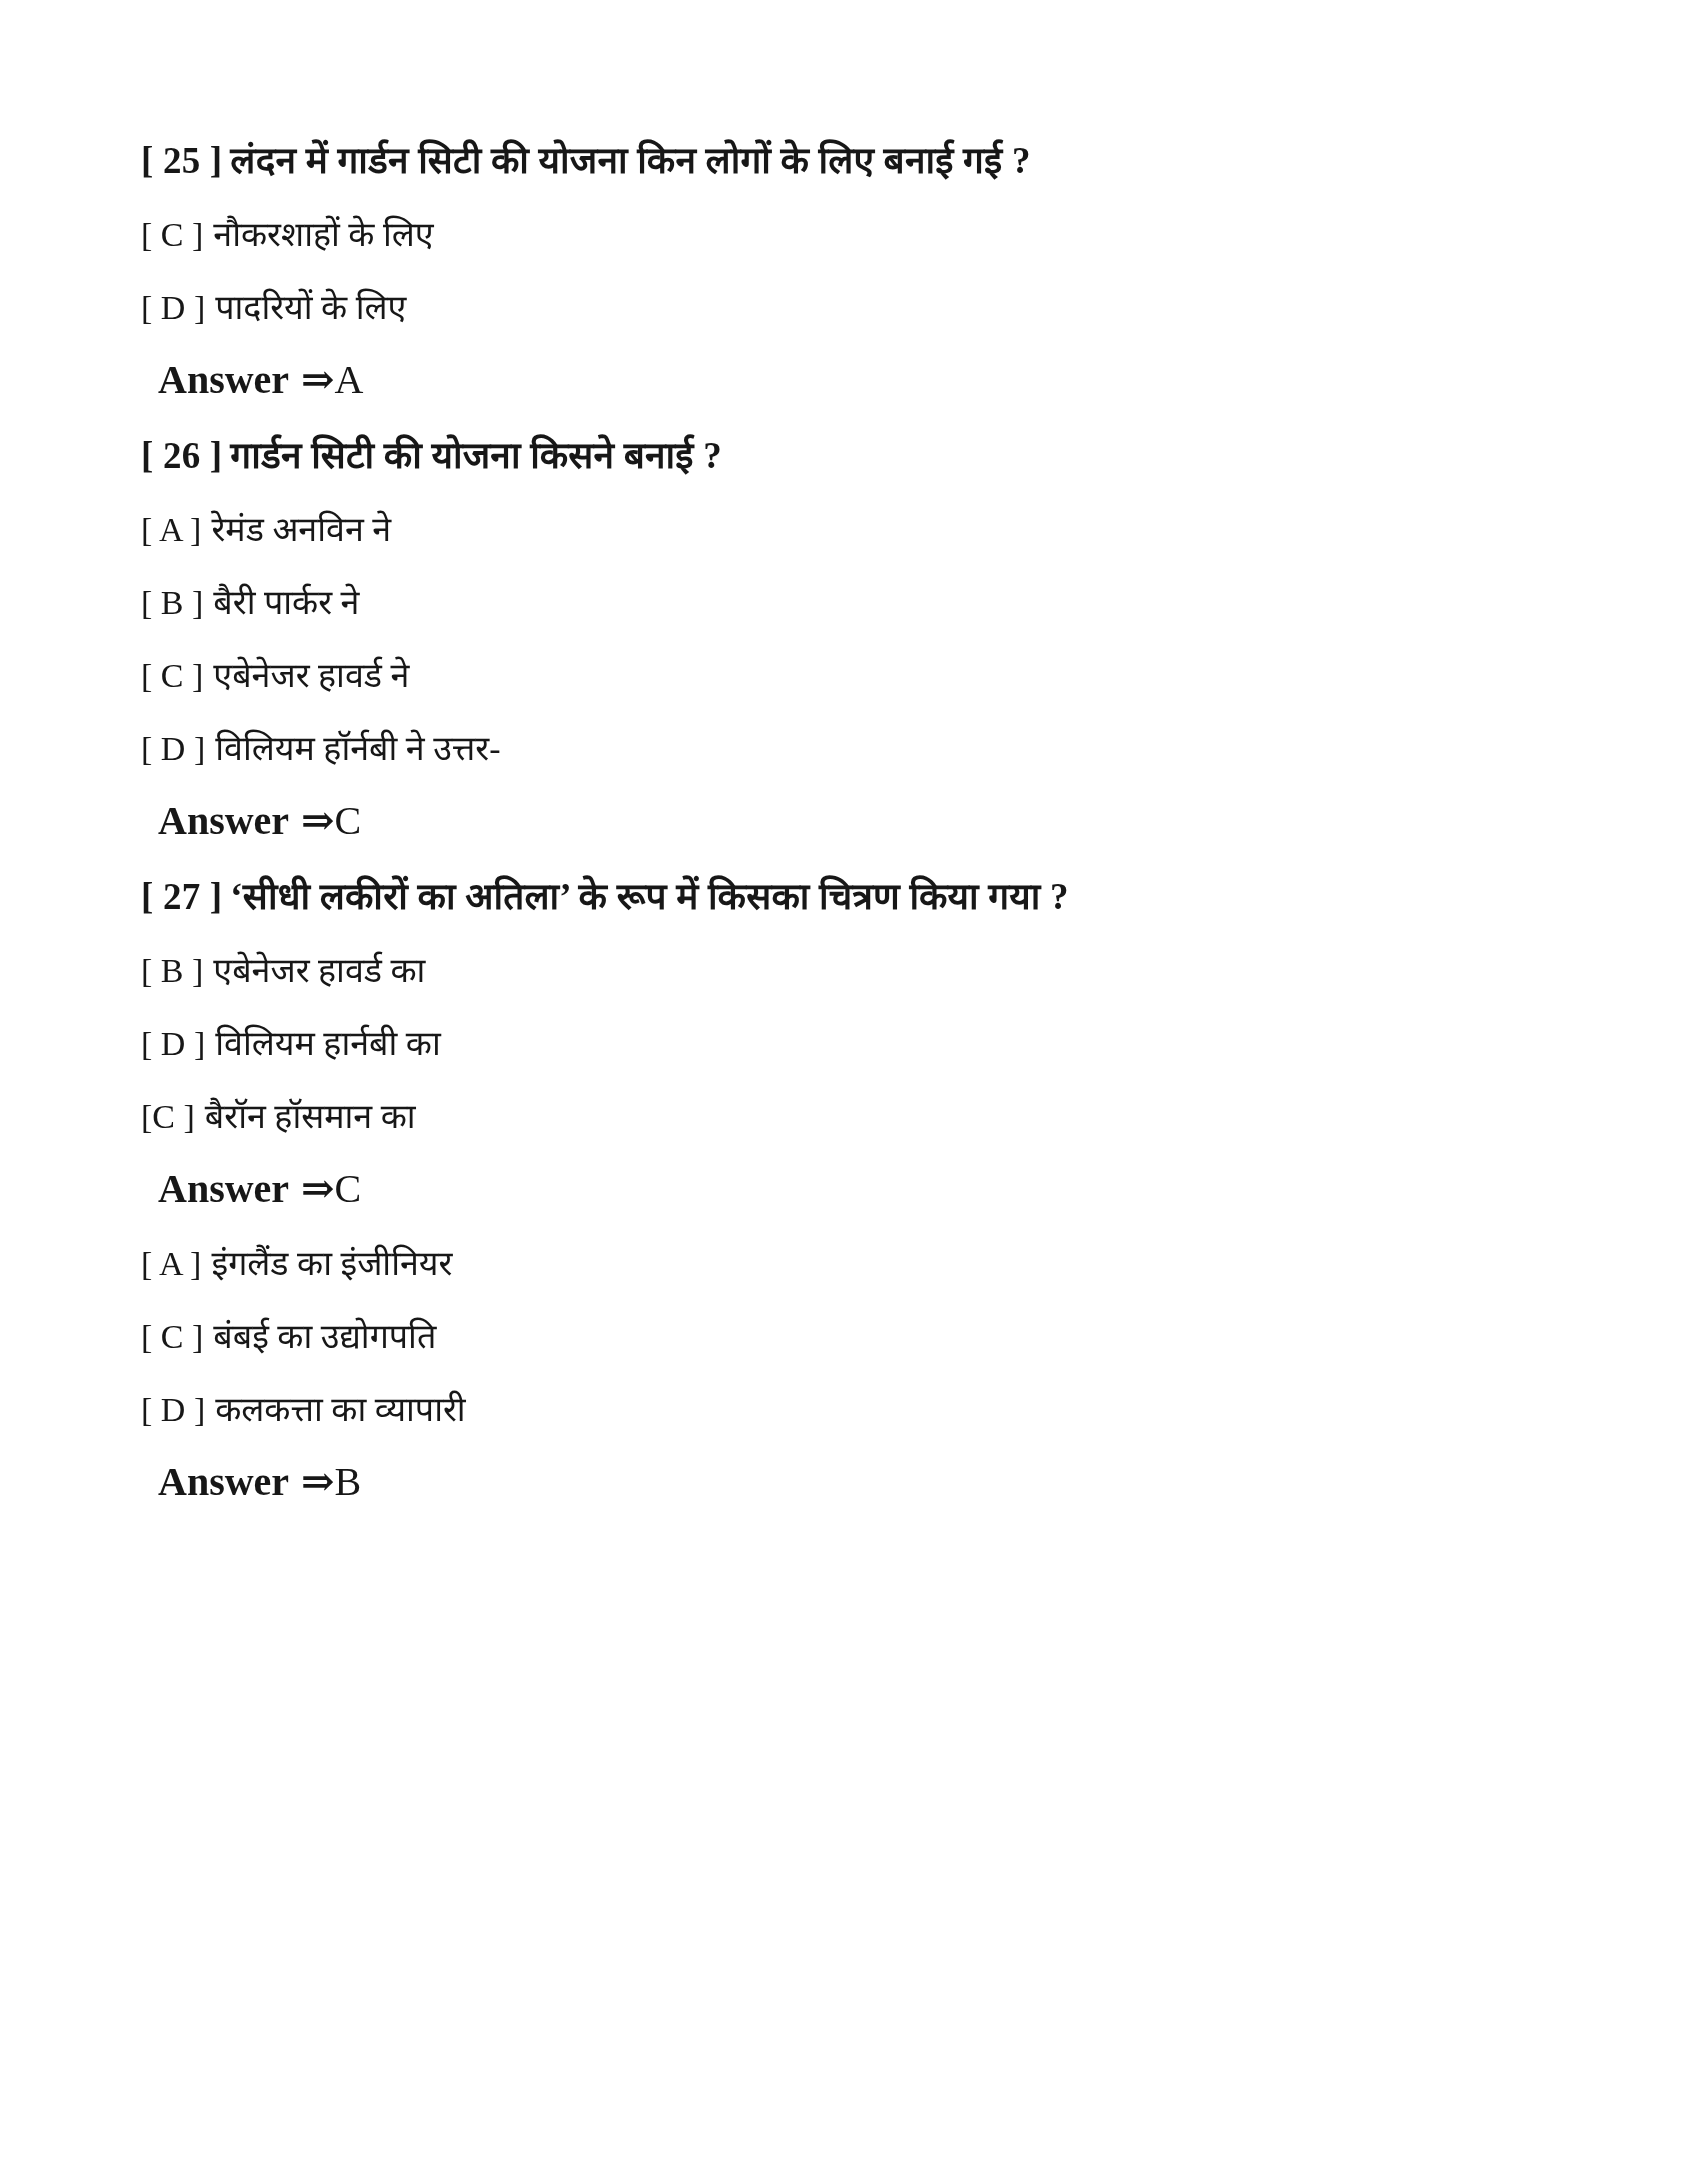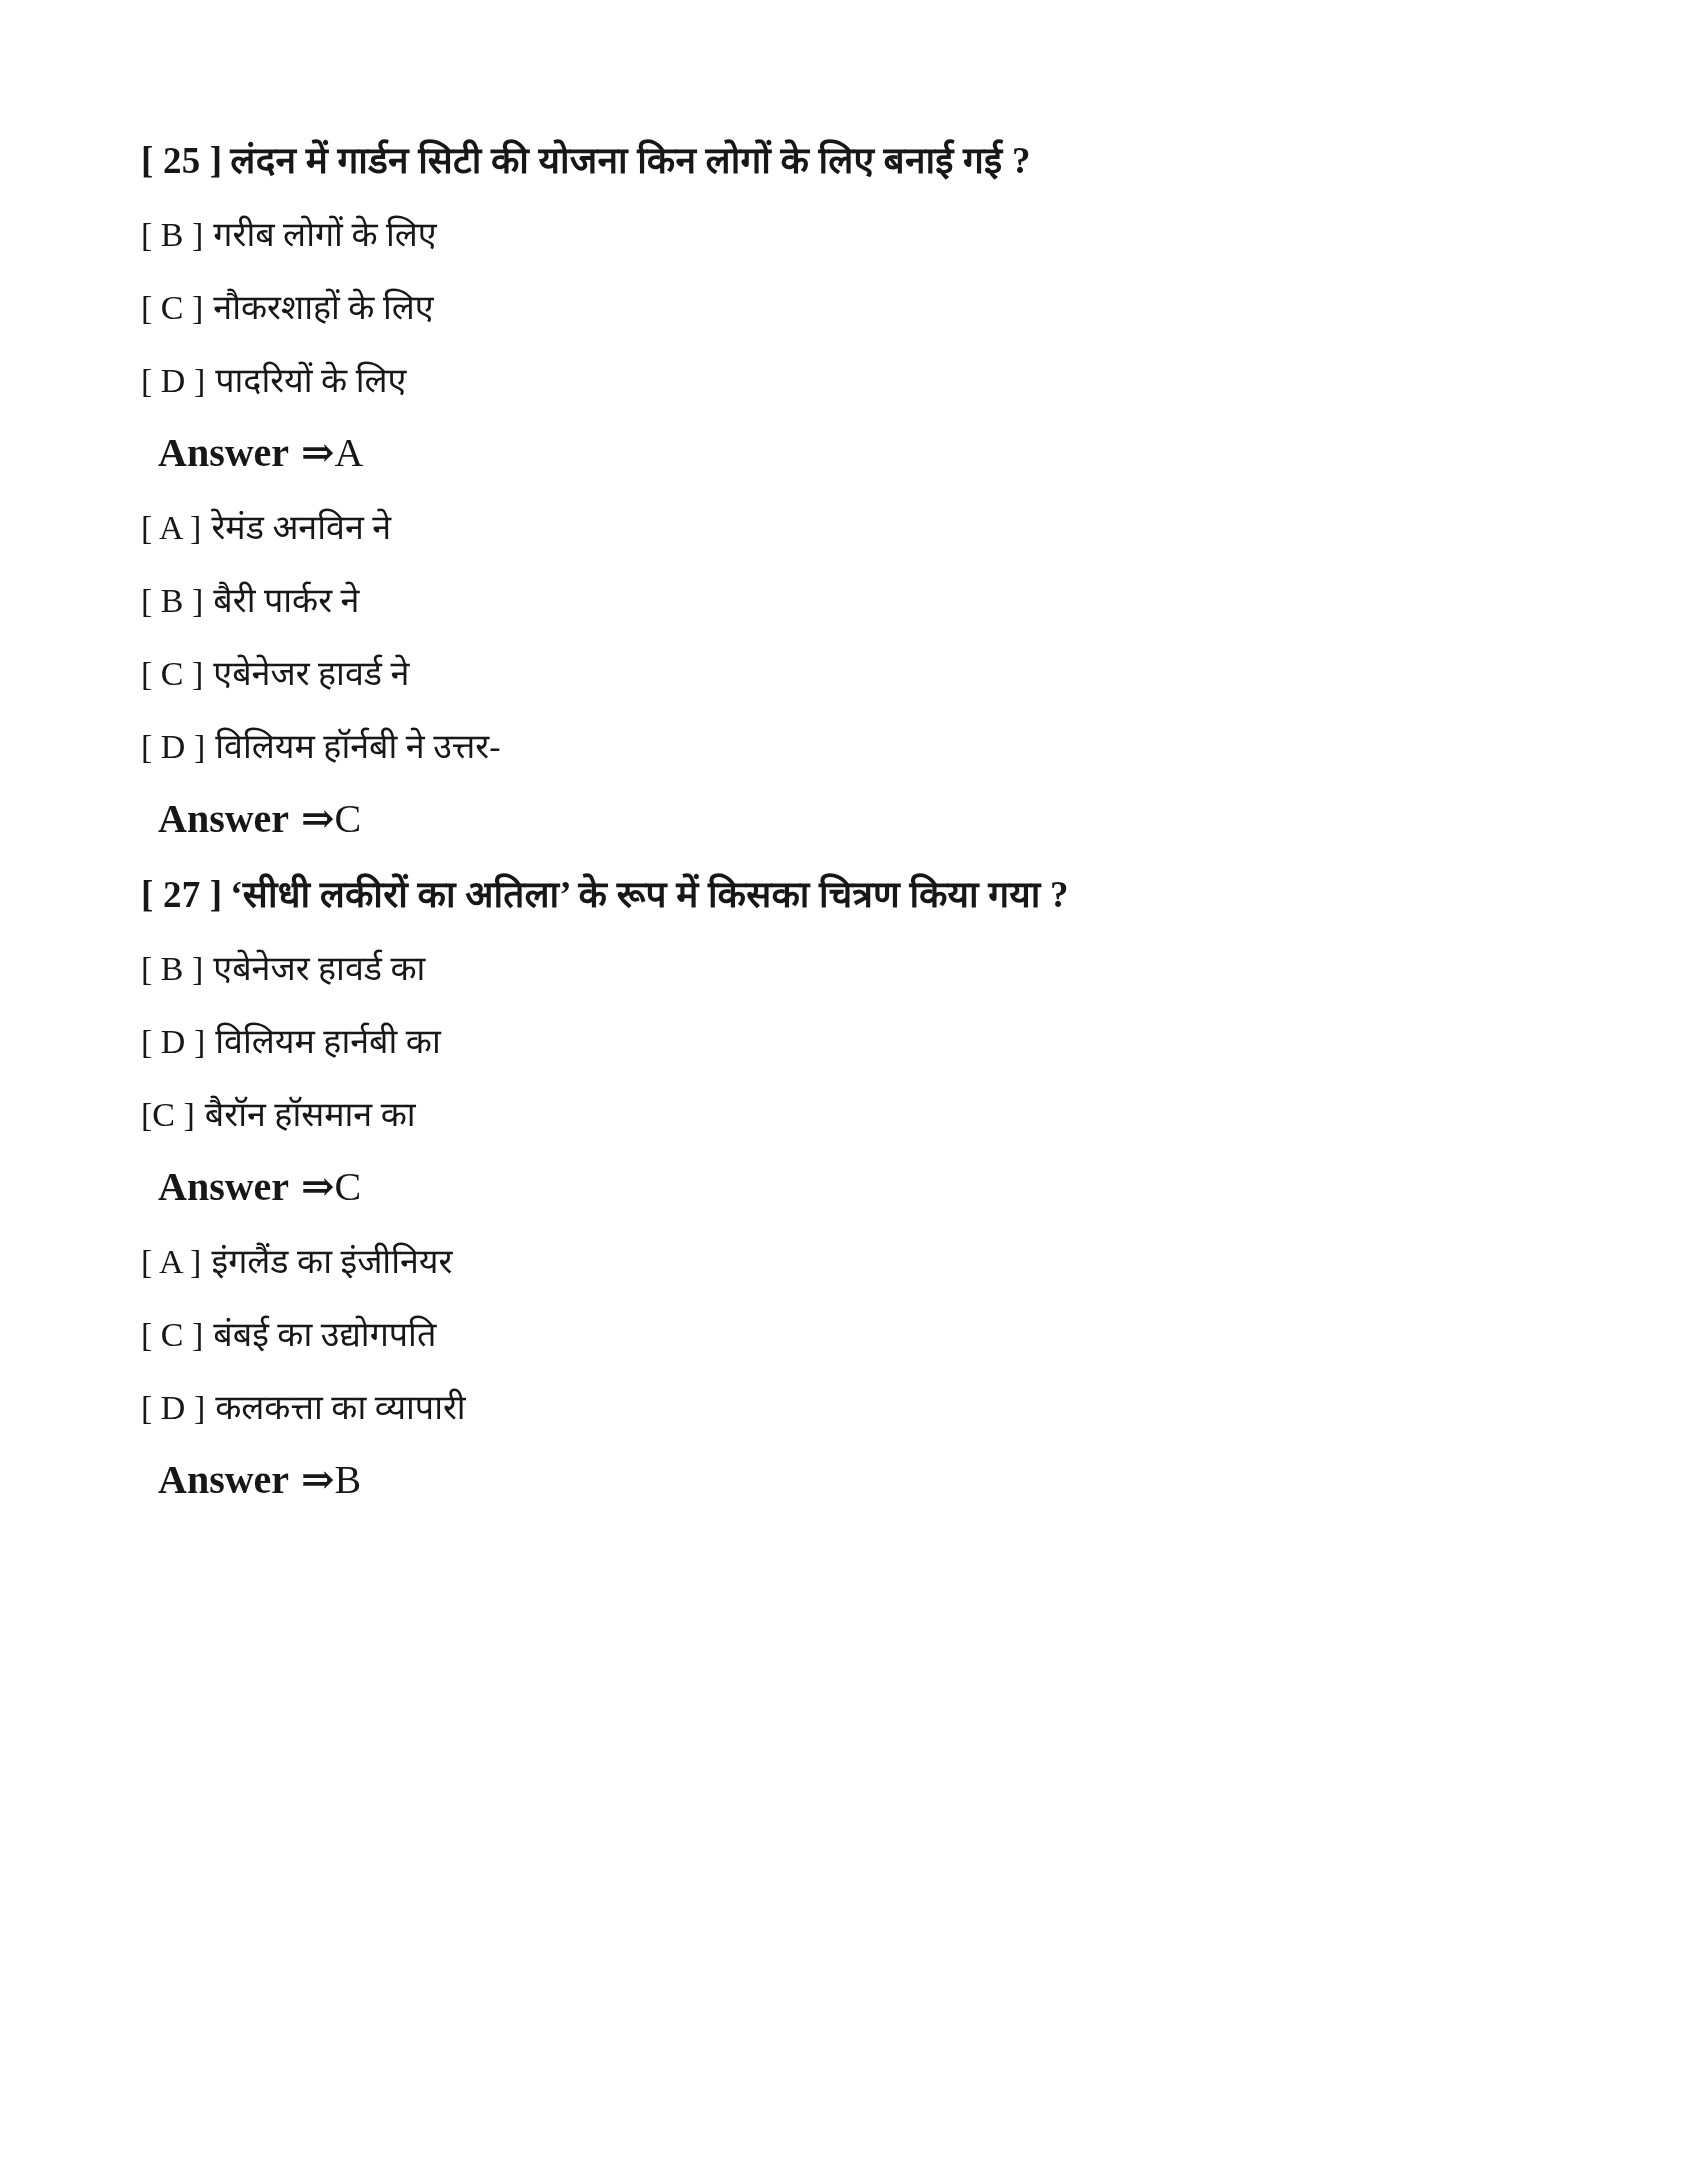--- a/index.html
+++ b/index.html
@@ -65,34 +65,34 @@
 <body>
 
 <div class="page">
   <div class="content">
 
     <div class="question-block">
       <div class="q-heading">
         <span class="q-number">[ 25 ]</span><span>लंदन में गार्डन सिटी की योजना किन लोगों के लिए बनाई गई ?</span>
       </div>
       <div class="option-row">
-        <span class="option-label">[ B ]</span><span>गरीब लोगों के लिए</span>
-      </div>
-      <div class="option-row">
         <span class="option-label">[ C ]</span><span>नौकरशाहों के लिए</span>
       </div>
       <div class="option-row">
         <span class="option-label">[ D ]</span><span>पादरियों के लिए</span>
       </div>
       <div class="answer-row">
         <span class="answer-label">Answer</span><span class="answer-arrow">⇒</span><span class="answer-value">A</span>
       </div>
     </div>
 
     <div class="question-block">
+      <div class="q-heading">
+        <span class="q-number">[ 26 ]</span><span>गार्डन सिटी की योजना किसने बनाई ?</span>
+      </div>
       <div class="option-row">
         <span class="option-label">[ A ]</span><span>रेमंड अनविन ने</span>
       </div>
       <div class="option-row">
         <span class="option-label">[ B ]</span><span>बैरी पार्कर ने</span>
       </div>
       <div class="option-row">
         <span class="option-label">[ C ]</span><span>एबेनेजर हावर्ड ने</span>
       </div>
       <div class="option-row">

